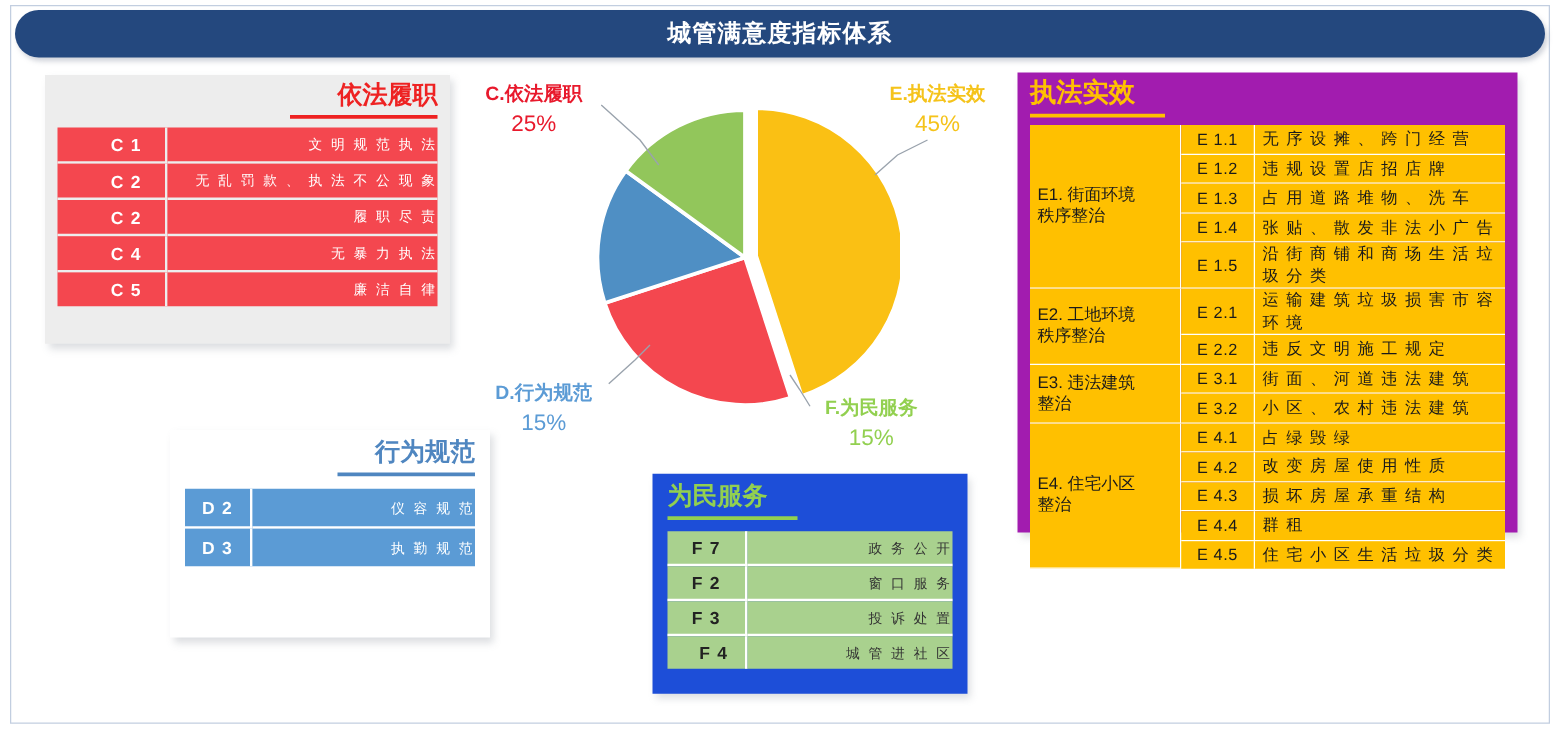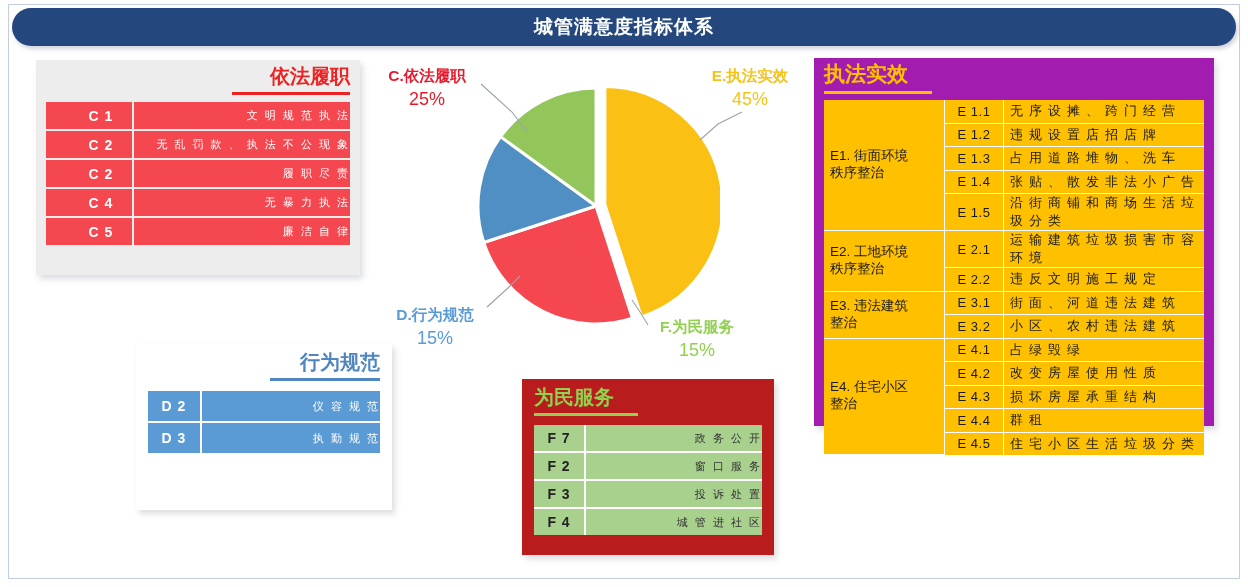--- a/index.html
+++ b/index.html
@@ -145,39 +145,39 @@
   #panel-d td.code-cell { width: 52px; }
   #panel-d tr:last-child td { border-bottom: none; }
   #panel-d td.label-cell { border-right: none; }
 
   
   #panel-f {
     left: 522px;
     top: 379px;
     width: 252px;
     height: 176px;
-    background: #b91c1c;
+    background: #1d4ed8;
     padding: 8px 12px 10px 12px;
   }
   #panel-f .panel-heading {
     color: #92d050;
     text-align: left;
   }
   #panel-f .head-wrap { width: 104px; }
   #panel-f .heading-rule { background: #92d050; }
   #panel-f table { margin-top: 9px; }
   #panel-f td {
     background: #a9d18e;
     color: #333333;
     height: 26px;
     border-bottom: 2px solid #ffffff;
     border-right: 2px solid #ffffff;
   }
   #panel-f td.code-cell { width: 50px; color: #222222; }
-  #panel-f tr:last-child td { border-bottom: none; }
+  #panel-f tr:last-child td { border-bottom: none; padding-left: 12px; }
   #panel-f td.label-cell { border-right: none; }
 
   
   #panel-e {
     left: 814px;
     top: 58px;
     width: 400px;
     height: 368px;
     background: #a21caf;
     padding: 6px 10px 10px 10px;

